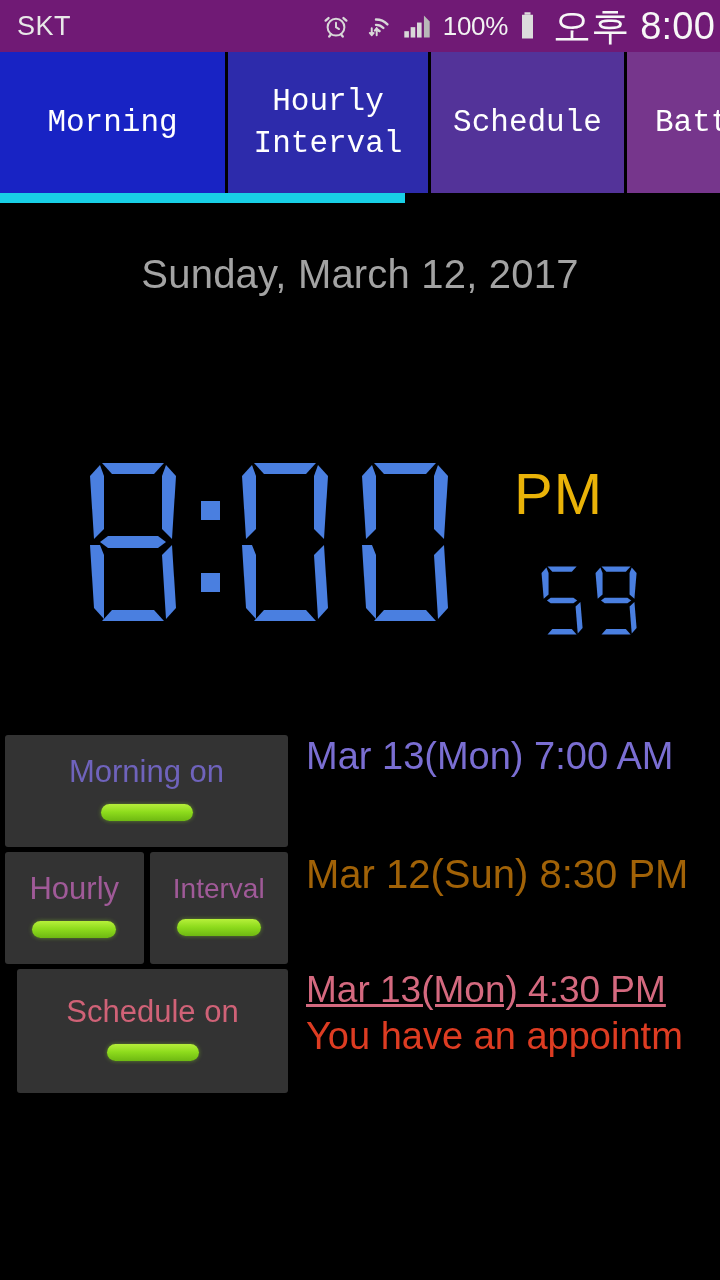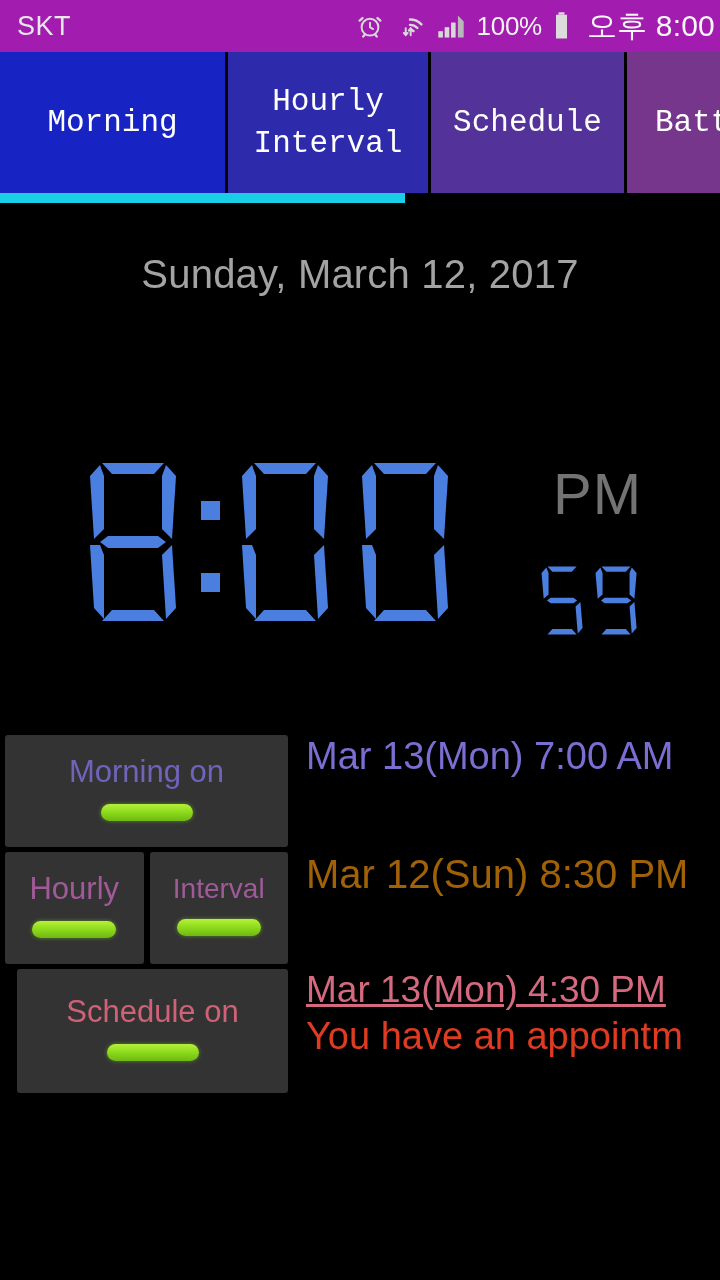--- a/index.html
+++ b/index.html
@@ -7,32 +7,32 @@
     width:720px; height:1280px;
     background:#000;
     font-family:"Liberation Sans", sans-serif;
     overflow:hidden;
   }
   #screen { position:relative; width:720px; height:1280px; background:#000; overflow:hidden; }
 
   
   .statusbar {
     position:absolute; top:0; left:0; width:720px; height:52px;
-    background:#a21caf; display:flex; align-items:center;text-align:center;
+    background:#701a75; display:flex; align-items:center;text-align:center;
   }
   .carrier {
     color:#e8e8e8; font-size:27px; letter-spacing:.5px;
     margin-left:17px; font-family:"Liberation Sans", sans-serif;
   }
   .status-right {
     margin-left:auto; display:flex; align-items:center; gap:11px; padding-right:5px;
   }
   .sicon { display:block; }
   .battpct { color:#f2f2f2; font-size:26px; letter-spacing:-.3px; }
-  .clock { color:#f7f7f7; font-size:30px; letter-spacing:.2px; margin-left:6px; }
+  .clock { color:#f7f7f7; font-size:38px; letter-spacing:.2px; margin-left:6px; }
 
   
   .tabbar {
     position:absolute; top:52px; left:0; width:720px; height:141px;
     display:flex; background:#000;
   }
   .tab {
     height:141px; display:flex; align-items:center; justify-content:center;
     color:#fff; font-family:"Liberation Mono", monospace;
     font-size:31px; line-height:1.33; text-align:center;
@@ -51,22 +51,22 @@
   
   .date-line {
     position:absolute; top:252px; left:0; width:720px;
     text-align:center; color:#a3a3a3; font-size:40px; letter-spacing:.2px;
   }
 
   
   .clockwrap { position:absolute; top:455px; left:0; width:720px; height:190px; }
   .seg-time { position:absolute; left:88px; top:0; }
   .ampm {
-    position:absolute; left:553px; top:5px;
-    color:#737373; font-size:58px; letter-spacing:1px;
+    position:absolute; left:514px; top:5px;
+    color:#eab308; font-size:58px; letter-spacing:1px;
   }
   .seg-secs { position:absolute; left:541px; top:108px; }
 
   
   .rows { position:absolute; top:735px; left:0; width:720px; }
   .row { display:flex; align-items:stretch; margin-bottom:5px; }
   .btncol { width:288px; flex-shrink:0; display:flex; gap:6px; padding-left:5px; }
   .btn {
     background:#333333; border-radius:3px;
     display:flex; flex-direction:column; align-items:center; justify-content:center;

